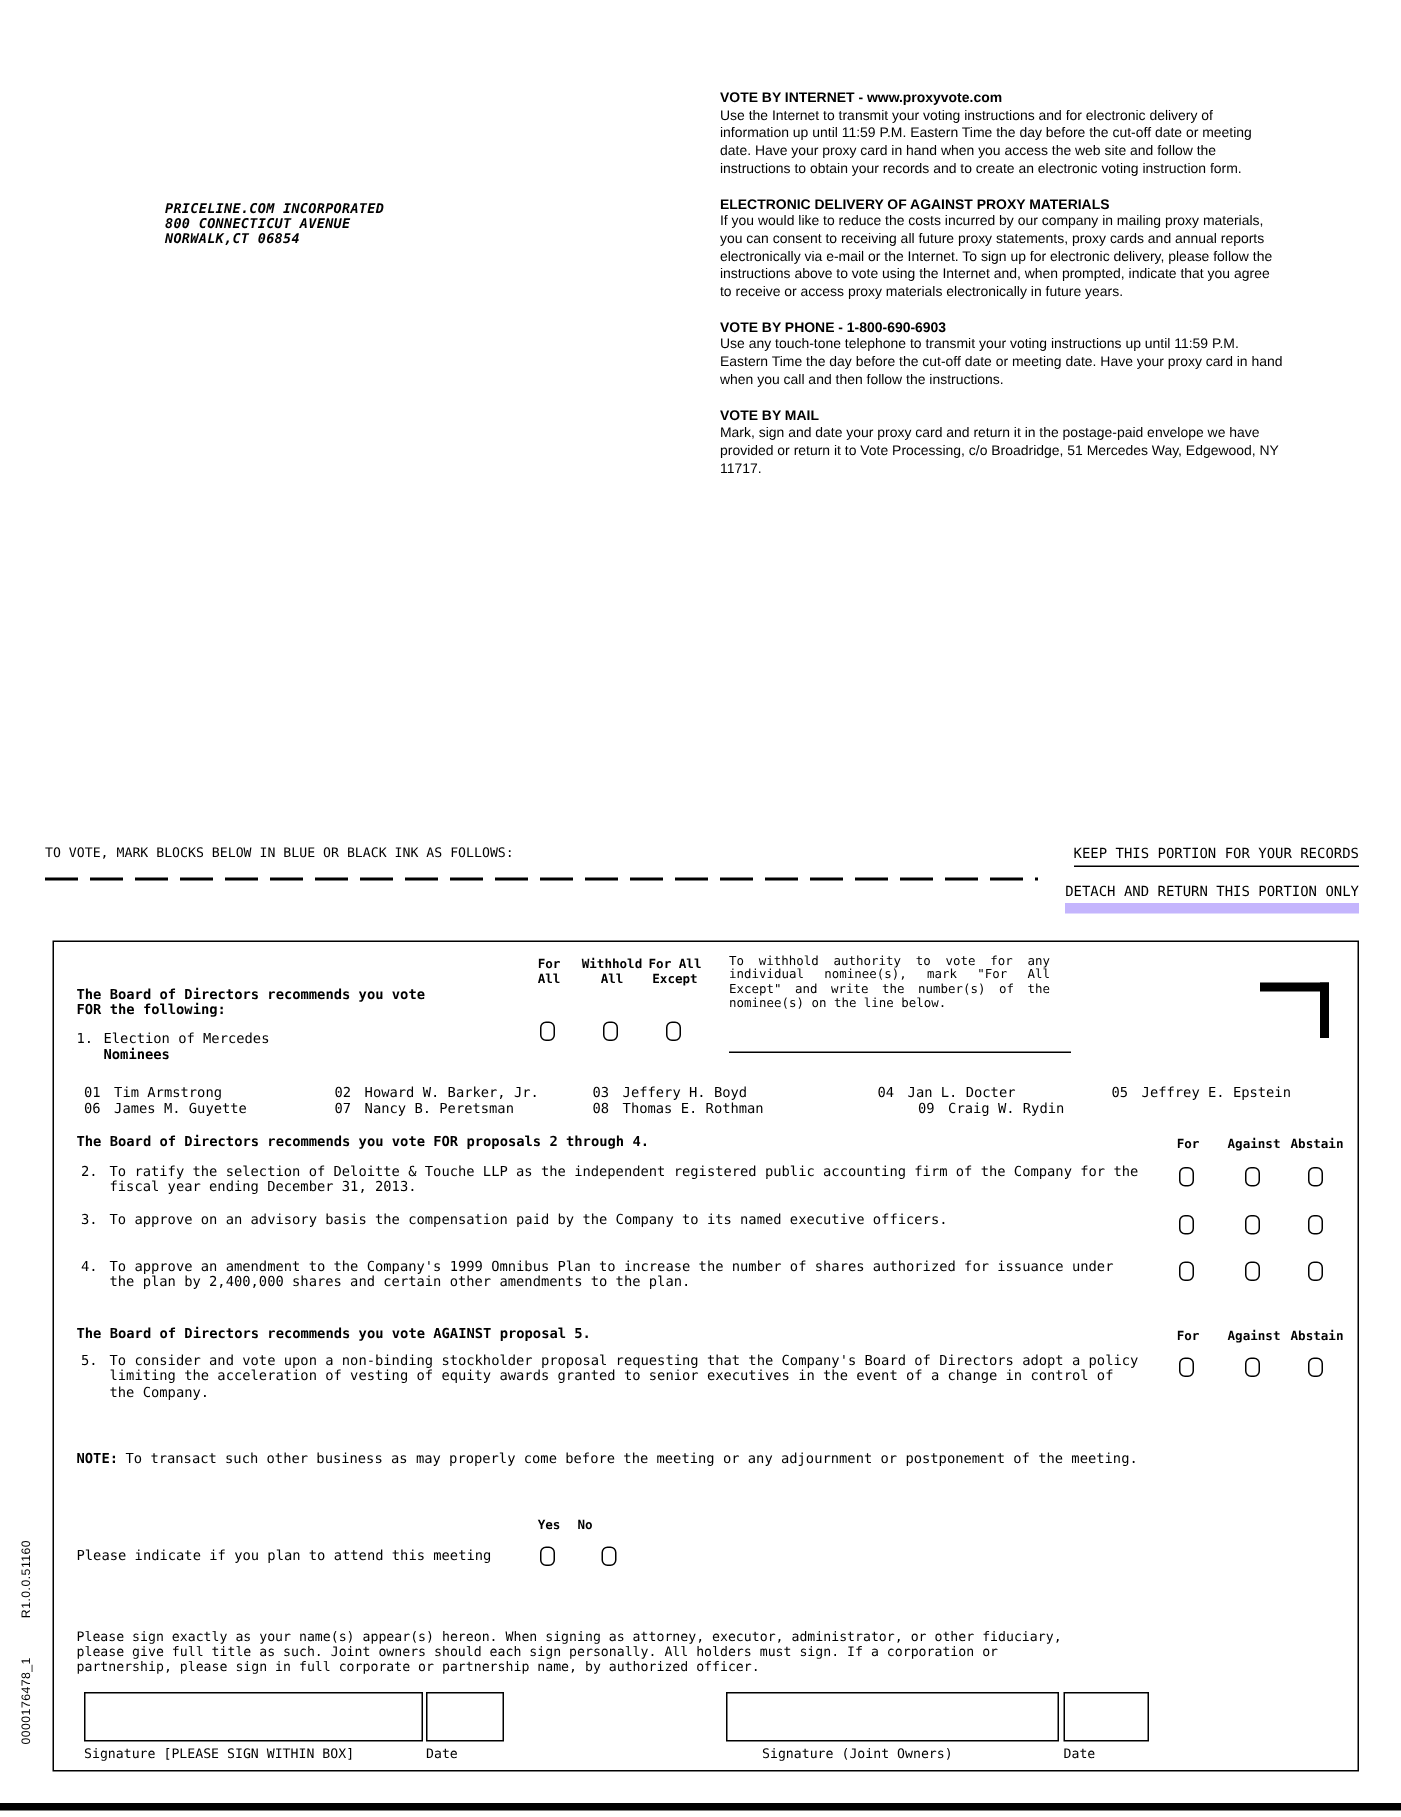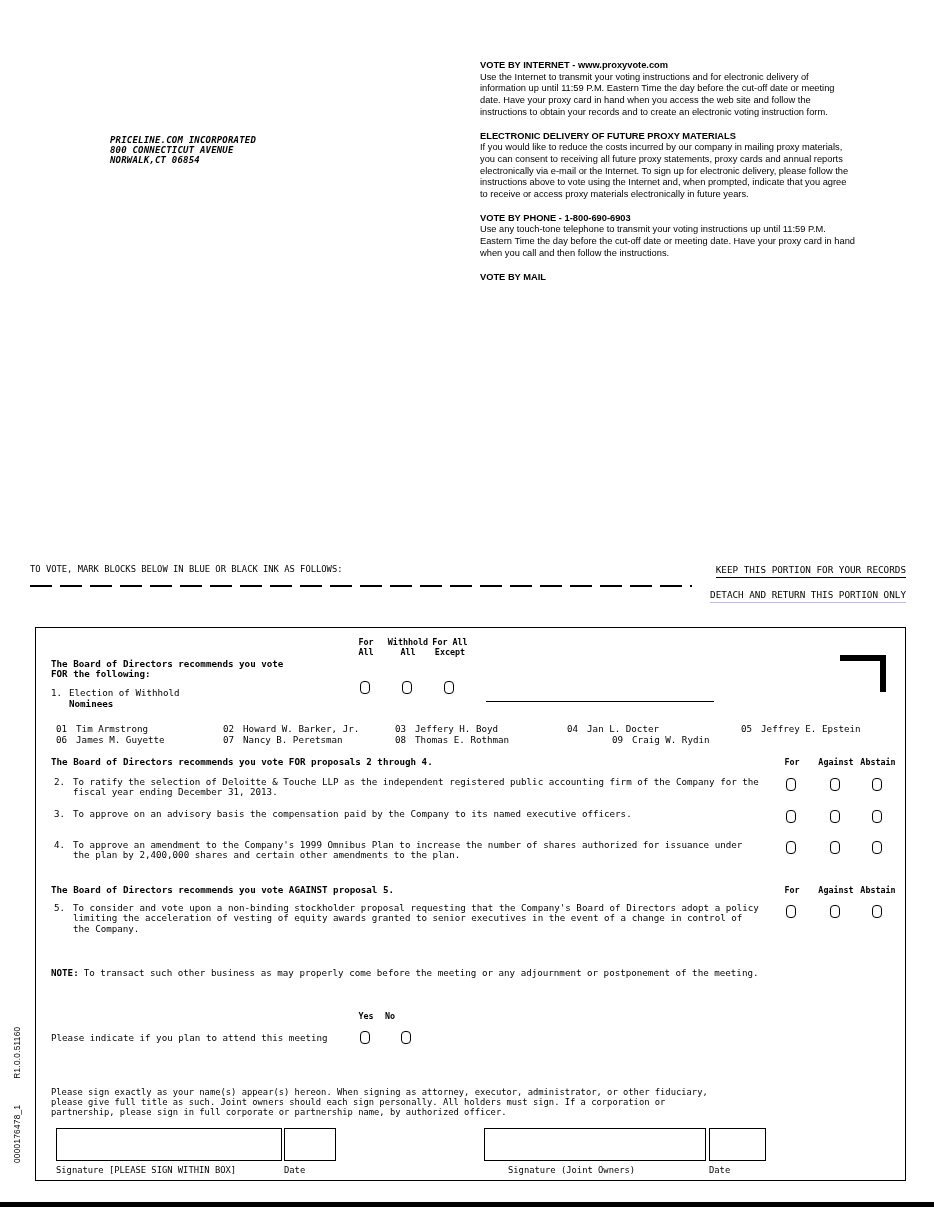--- a/index.html
+++ b/index.html
@@ -21,21 +21,21 @@
                   font-family:"Liberation Sans", sans-serif;
                   font-size:9.3px; line-height:11.7px; }
   .instructions h3 { font-size:9.3px; font-weight:bold; }
   .instructions p  { margin:0 0 12px 0; }
 
   
   .tovote { left:30px; top:564px; font-size:8.8px; }
   .keep   { right:28px; top:564px; font-size:9.3px; border-bottom:1px solid #000; padding-bottom:2px; }
   .dashline { left:30px; top:585px; width:662px; height:1.8px;
               background:repeating-linear-gradient(to right, #000 0 22px, transparent 22px 30px); }
-  .detach { right:28px; top:589px; font-size:9.3px; border-bottom:1px solid #c4b5fd; padding-bottom:2px; }
+  .detach { right:28px; top:589px; font-size:9.3px; border-bottom:7px solid #c4b5fd; padding-bottom:2px; }
   .validity { left:0; top:606px; width:934px; text-align:center;
               font-weight:bold; font-size:10px; letter-spacing:2.2px; }
 
   
   .card { left:35px; top:627px; width:871px; height:554px;
           border:1px solid #000; font-size:9.2px; line-height:10.4px; }
 
   .colhead { position:absolute; width:44px; text-align:center;
              font-weight:bold; font-size:8.4px; line-height:9.5px; }
   .opthead { position:absolute; width:44px; text-align:center;
@@ -78,25 +78,26 @@
 
   <div class="abs addr">
     <div>PRICELINE.COM INCORPORATED</div>
     <div>800 CONNECTICUT AVENUE</div>
     <div>NORWALK,CT 06854</div>
   </div>
 
   <div class="abs instructions">
     <h3>VOTE BY INTERNET - www.proxyvote.com</h3>
     <p>Use the Internet to transmit your voting instructions and for electronic delivery of information up until 11:59 P.M. Eastern Time the day before the cut-off date or meeting date. Have your proxy card in hand when you access the web site and follow the instructions to obtain your records and to create an electronic voting instruction form.</p>
-    <h3>ELECTRONIC DELIVERY OF FUTURE PROXY MATERIALS</h3>
+    <h3>ELECTRONIC DELIVERY OF AGAINST PROXY MATERIALS</h3>
     <p>If you would like to reduce the costs incurred by our company in mailing proxy materials, you can consent to receiving all future proxy statements, proxy cards and annual reports electronically via e-mail or the Internet. To sign up for electronic delivery, please follow the instructions above to vote using the Internet and, when prompted, indicate that you agree to receive or access proxy materials electronically in future years.</p>
     <h3>VOTE BY PHONE - 1-800-690-6903</h3>
     <p>Use any touch-tone telephone to transmit your voting instructions up until 11:59 P.M. Eastern Time the day before the cut-off date or meeting date. Have your proxy card in hand when you call and then follow the instructions.</p>
     <h3>VOTE BY MAIL</h3>
+    <p>Mark, sign and date your proxy card and return it in the postage-paid envelope we have provided or return it to Vote Processing, c/o Broadridge, 51 Mercedes Way, Edgewood, NY 11717.</p>
   </div>
 
   <div class="abs tovote">TO VOTE, MARK BLOCKS BELOW IN BLUE OR BLACK INK AS FOLLOWS:</div>
   <div class="abs keep">KEEP THIS PORTION FOR YOUR RECORDS</div>
   <div class="abs dashline"></div>
   <div class="abs detach">DETACH AND RETURN THIS PORTION ONLY</div>
 
   <div class="abs card">
 
     <div class="colhead" style="left:308px; top:10px;">
@@ -105,40 +106,41 @@
     </div>
     <div class="colhead" style="left:350px; top:10px;">
       <div>Withhold</div>
       <div>All</div>
     </div>
     <div class="colhead" style="left:392px; top:10px;">
       <div>For All</div>
       <div>Except</div>
     </div>
 
+    <div class="ci withhold-note">To withhold authority to vote for any individual nominee(s), mark "For All Except" and write the number(s) of the nominee(s) on the line below.</div>
     <div class="ci writein-line"></div>
 
     <div class="ci corner-mark"></div>
 
     <div class="ci bold" style="left:15px; top:31px;">The Board of Directors recommends you vote</div>
     <div class="ci bold" style="left:15px; top:41px;">FOR the following:</div>
 
     <div class="cb" style="left:324px; top:53px;"></div>
     <div class="cb" style="left:366px; top:53px;"></div>
     <div class="cb" style="left:408px; top:53px;"></div>
 
     <div class="ci" style="left:15px; top:60px;">1.</div>
-    <div class="ci" style="left:33px; top:60px;">Election of Withhold</div>
+    <div class="ci" style="left:33px; top:60px;">Election of Mercedes</div>
     <div class="ci bold" style="left:33px; top:71px;">Nominees</div>
 
     <div class="nomrow" style="top:96px;">
       <div class="nom" style="left:20px;"><span class="n">01</span><span>Tim Armstrong</span></div>
       <div class="nom" style="left:187px;"><span class="n">02</span><span>Howard W. Barker, Jr.</span></div>
       <div class="nom" style="left:359px;"><span class="n">03</span><span>Jeffery H. Boyd</span></div>
-      <div class="nom" style="left:531px;"><span class="n">04</span><span>Jan L. Docter</span></div>
+      <div class="nom" style="left:549px;"><span class="n">04</span><span>Jan L. Docter</span></div>
       <div class="nom" style="left:705px;"><span class="n">05</span><span>Jeffrey E. Epstein</span></div>
     </div>
 
     <div class="nomrow" style="top:107px;">
       <div class="nom" style="left:20px;"><span class="n">06</span><span>James M. Guyette</span></div>
       <div class="nom" style="left:187px;"><span class="n">07</span><span>Nancy B. Peretsman</span></div>
       <div class="nom" style="left:359px;"><span class="n">08</span><span>Thomas E. Rothman</span></div>
       <div class="nom" style="left:531px;padding-left:45px;"><span class="n">09</span><span>Craig W. Rydin</span></div>
     </div>
 

